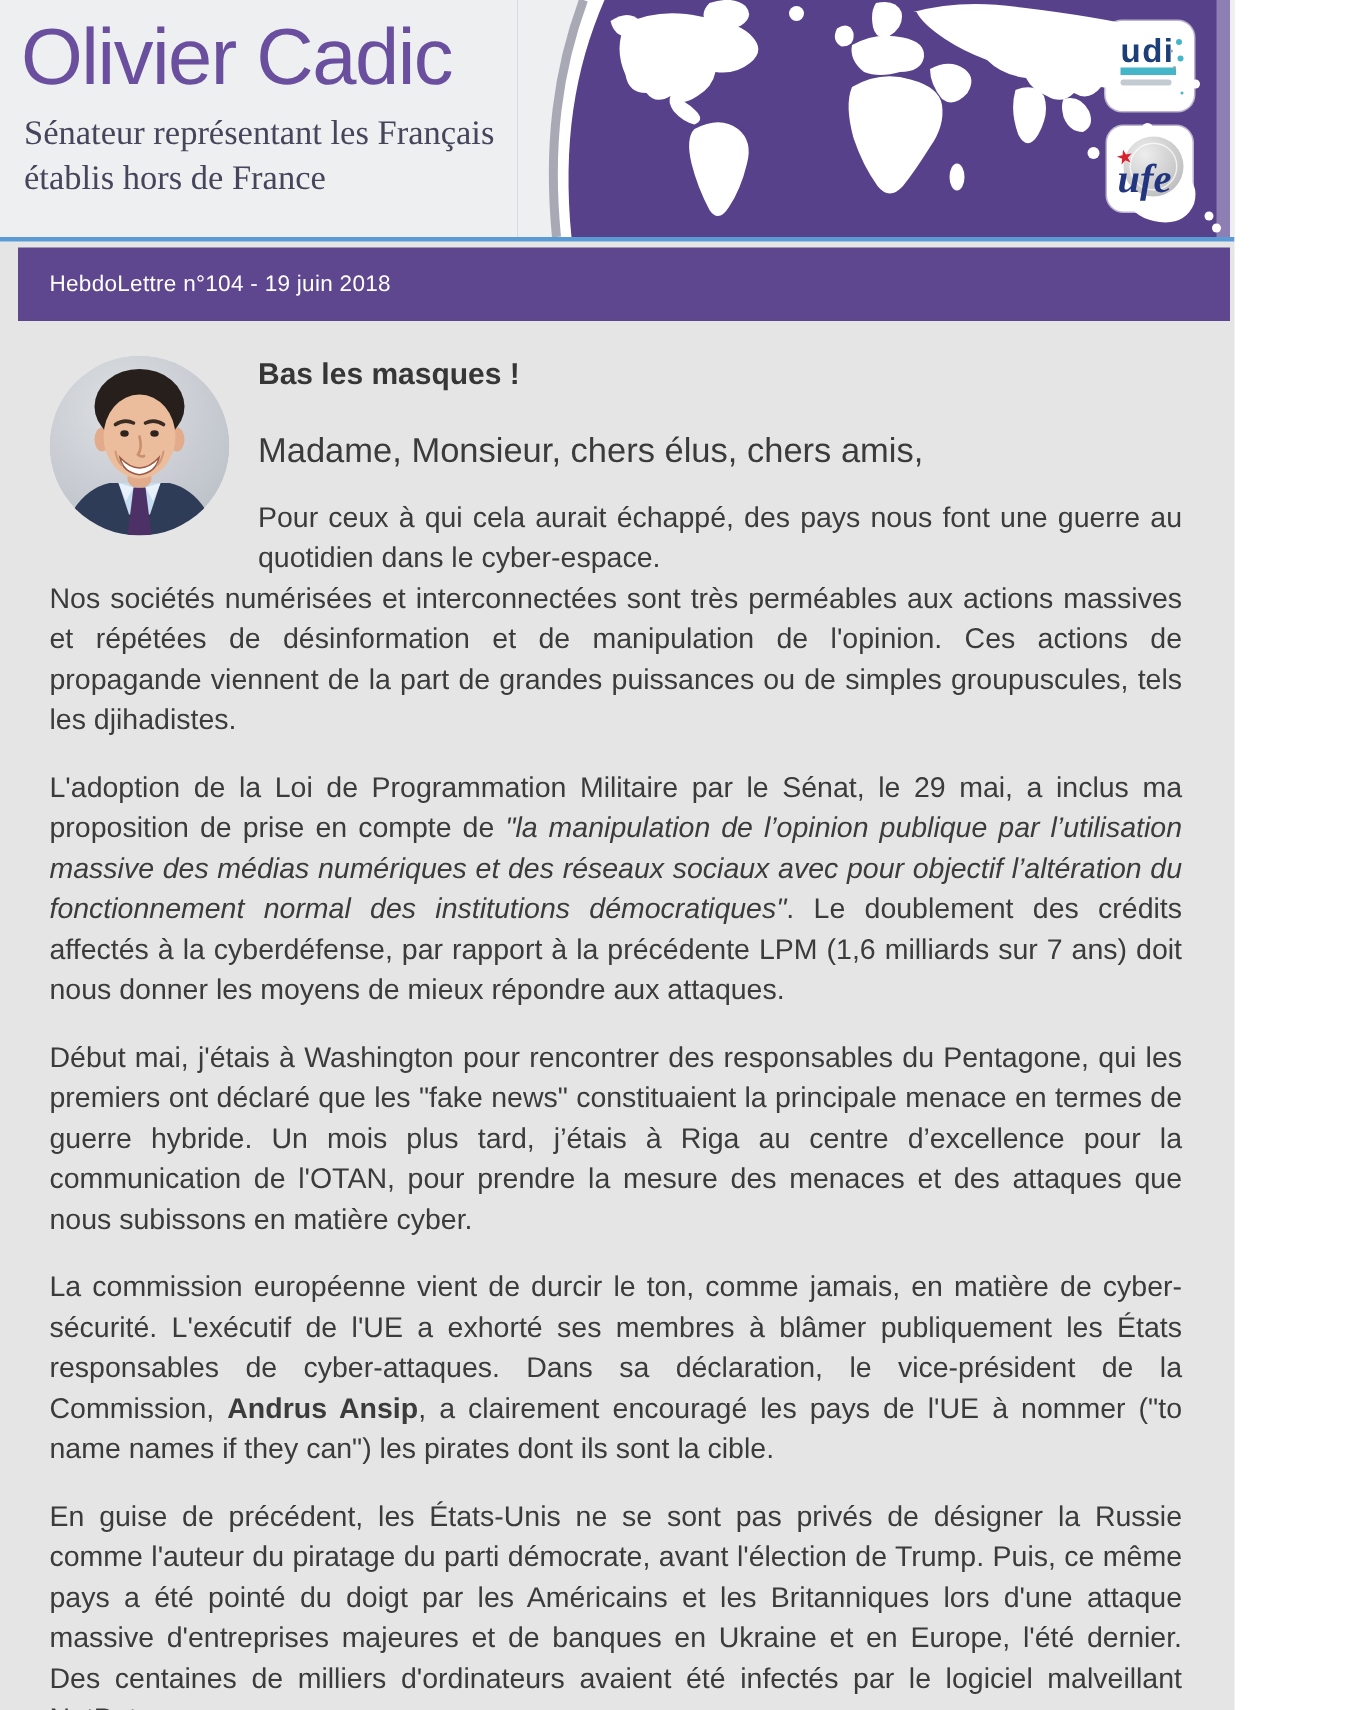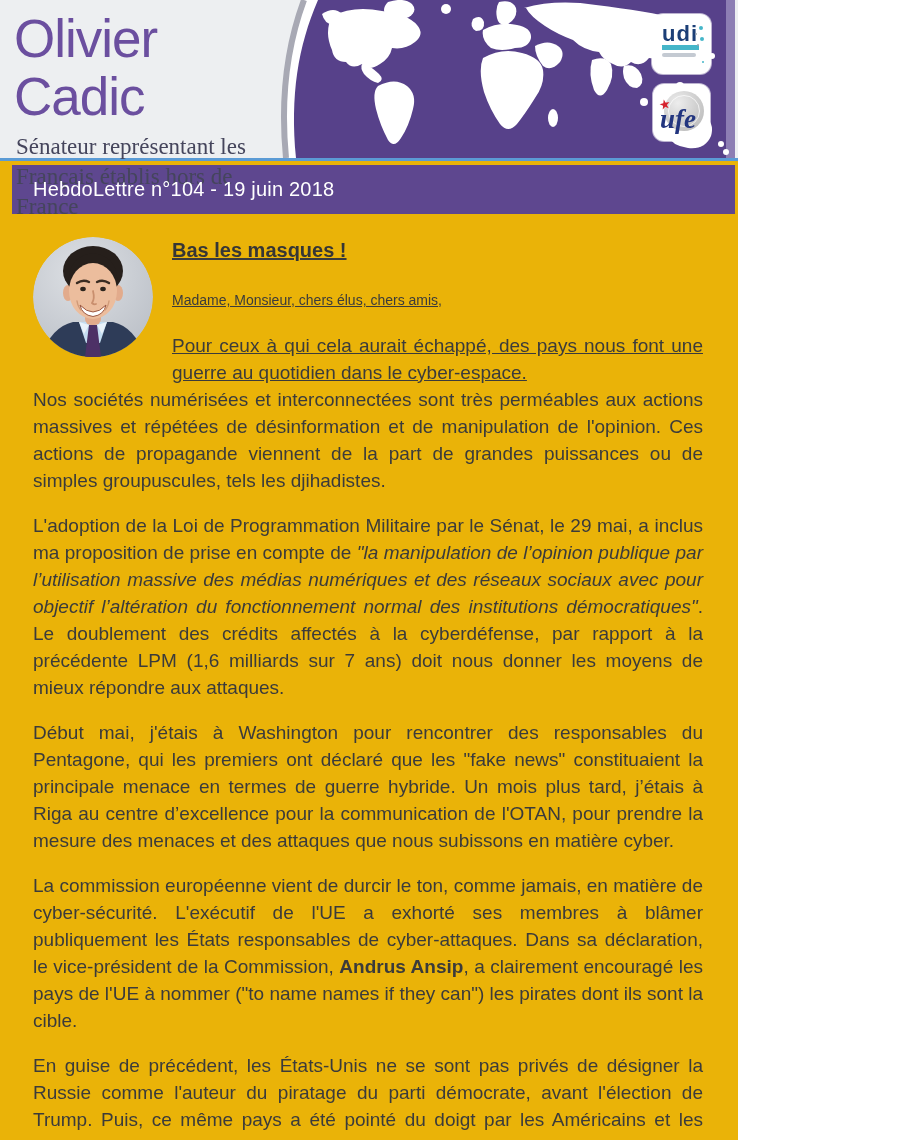--- a/index.html
+++ b/index.html
@@ -6,21 +6,21 @@
     --title-purple:#6b4f9f;
     --banner-purple:#5e478f;
     --map-purple:#57418a;
     --line-blue:#5b9bd5;
     --text-color:#3b3b3b;
     --header-bg:#edeff1;
   }
   *{box-sizing:border-box;}
   html,body{margin:0;padding:0;background:#ffffff;}
   body{font-family:"Liberation Sans","DejaVu Sans",sans-serif;color:var(--text-color);}
-  .page{position:relative;width:738px;height:1140px;background:#eab308;overflow:hidden;}
+  .page{position:relative;width:823px;height:1140px;background:#e5e5e5;overflow:hidden;}
 
   
   .header{display:flex;height:161px;background:var(--header-bg);border-bottom:3px solid var(--line-blue);}
   .header-left{flex:1 1 auto;padding:10px 0 0 14px;}
   .page-title{margin:0;font-size:53px;font-weight:400;line-height:58px;color:var(--title-purple);letter-spacing:-1px;}
   .subtitle{margin:6px 0 0 2px;max-width:400px;font-family:"Liberation Serif","DejaVu Serif",serif;font-size:23px;line-height:30px;color:#45455c;}
 
   .map-panel{position:relative;flex:0 0 475px;height:158px;margin-right:3px;background:var(--header-bg);}
   .map-panel svg{display:block;width:475px;height:158px;}
 
@@ -33,30 +33,30 @@
     box-shadow:-5px 6px 0 -1px #9aa3ad, 1px 11px 0 0 #45b6c9, -3px 17px 0 -1px #9aa3ad, 2px 34px 0 -1px #45b6c9;}
   .logo-ufe{left:393px;top:84px;width:57px;height:57px;}
   .ufe-globe{position:absolute;right:6px;top:7px;width:40px;height:40px;border-radius:50%;
     background:radial-gradient(circle at 35% 30%,#ededed 0%,#d2d2d2 45%,#b3b3b3 100%);}
   .ufe-globe::after{content:"";position:absolute;inset:4px;border-radius:50%;border:1px solid rgba(255,255,255,.7);}
   .ufe-word{position:absolute;left:7px;bottom:6px;font-family:"Liberation Serif","DejaVu Serif",serif;font-style:italic;font-weight:bold;font-size:27px;color:#22357f;}
   .ufe-star{position:absolute;left:6px;top:13px;font-size:13px;color:#d6232e;transform:rotate(-12deg);font-style:normal;}
 
   
   .banner{height:49px;margin:4px 3px 0 12px;background:var(--banner-purple);color:#ffffff;
-    display:flex;align-items:center;padding-left:21px;font-size:20px;letter-spacing:.2px;}
+    display:flex;align-items:center;padding-left:21px;font-size:15px;letter-spacing:.2px;}
 
   
   .article{padding:23px 35px 0 33px;}
   .intro{display:flex;align-items:flex-start;}
   .avatar{flex:0 0 120px;width:120px;height:120px;border-radius:50%;overflow:hidden;}
   .avatar svg{display:block;width:120px;height:120px;}
-  .intro-text{margin-left:19px;flex:1 1 auto;text-decoration:underline;}
+  .intro-text{margin-left:19px;flex:1 1 auto;}
   .article-heading{margin:1px 0 0;font-size:20px;line-height:24px;font-weight:bold;color:#363636;}
-  .salutation{margin:25px 0 0;font-size:14px;line-height:27px;}
+  .salutation{margin:25px 0 0;font-size:23px;line-height:27px;}
   .intro-para{margin:18px 0 0;font-size:19px;line-height:27px;text-align:justify;}
   .article-body{}
   .body-para{margin:0 0 18px;font-size:19px;line-height:27px;text-align:justify;}
   .body-para .it{font-style:italic;}
   .body-para .bd{font-weight:bold;}
 </style>
 </head>
 <body>
 
 <div class="page">

